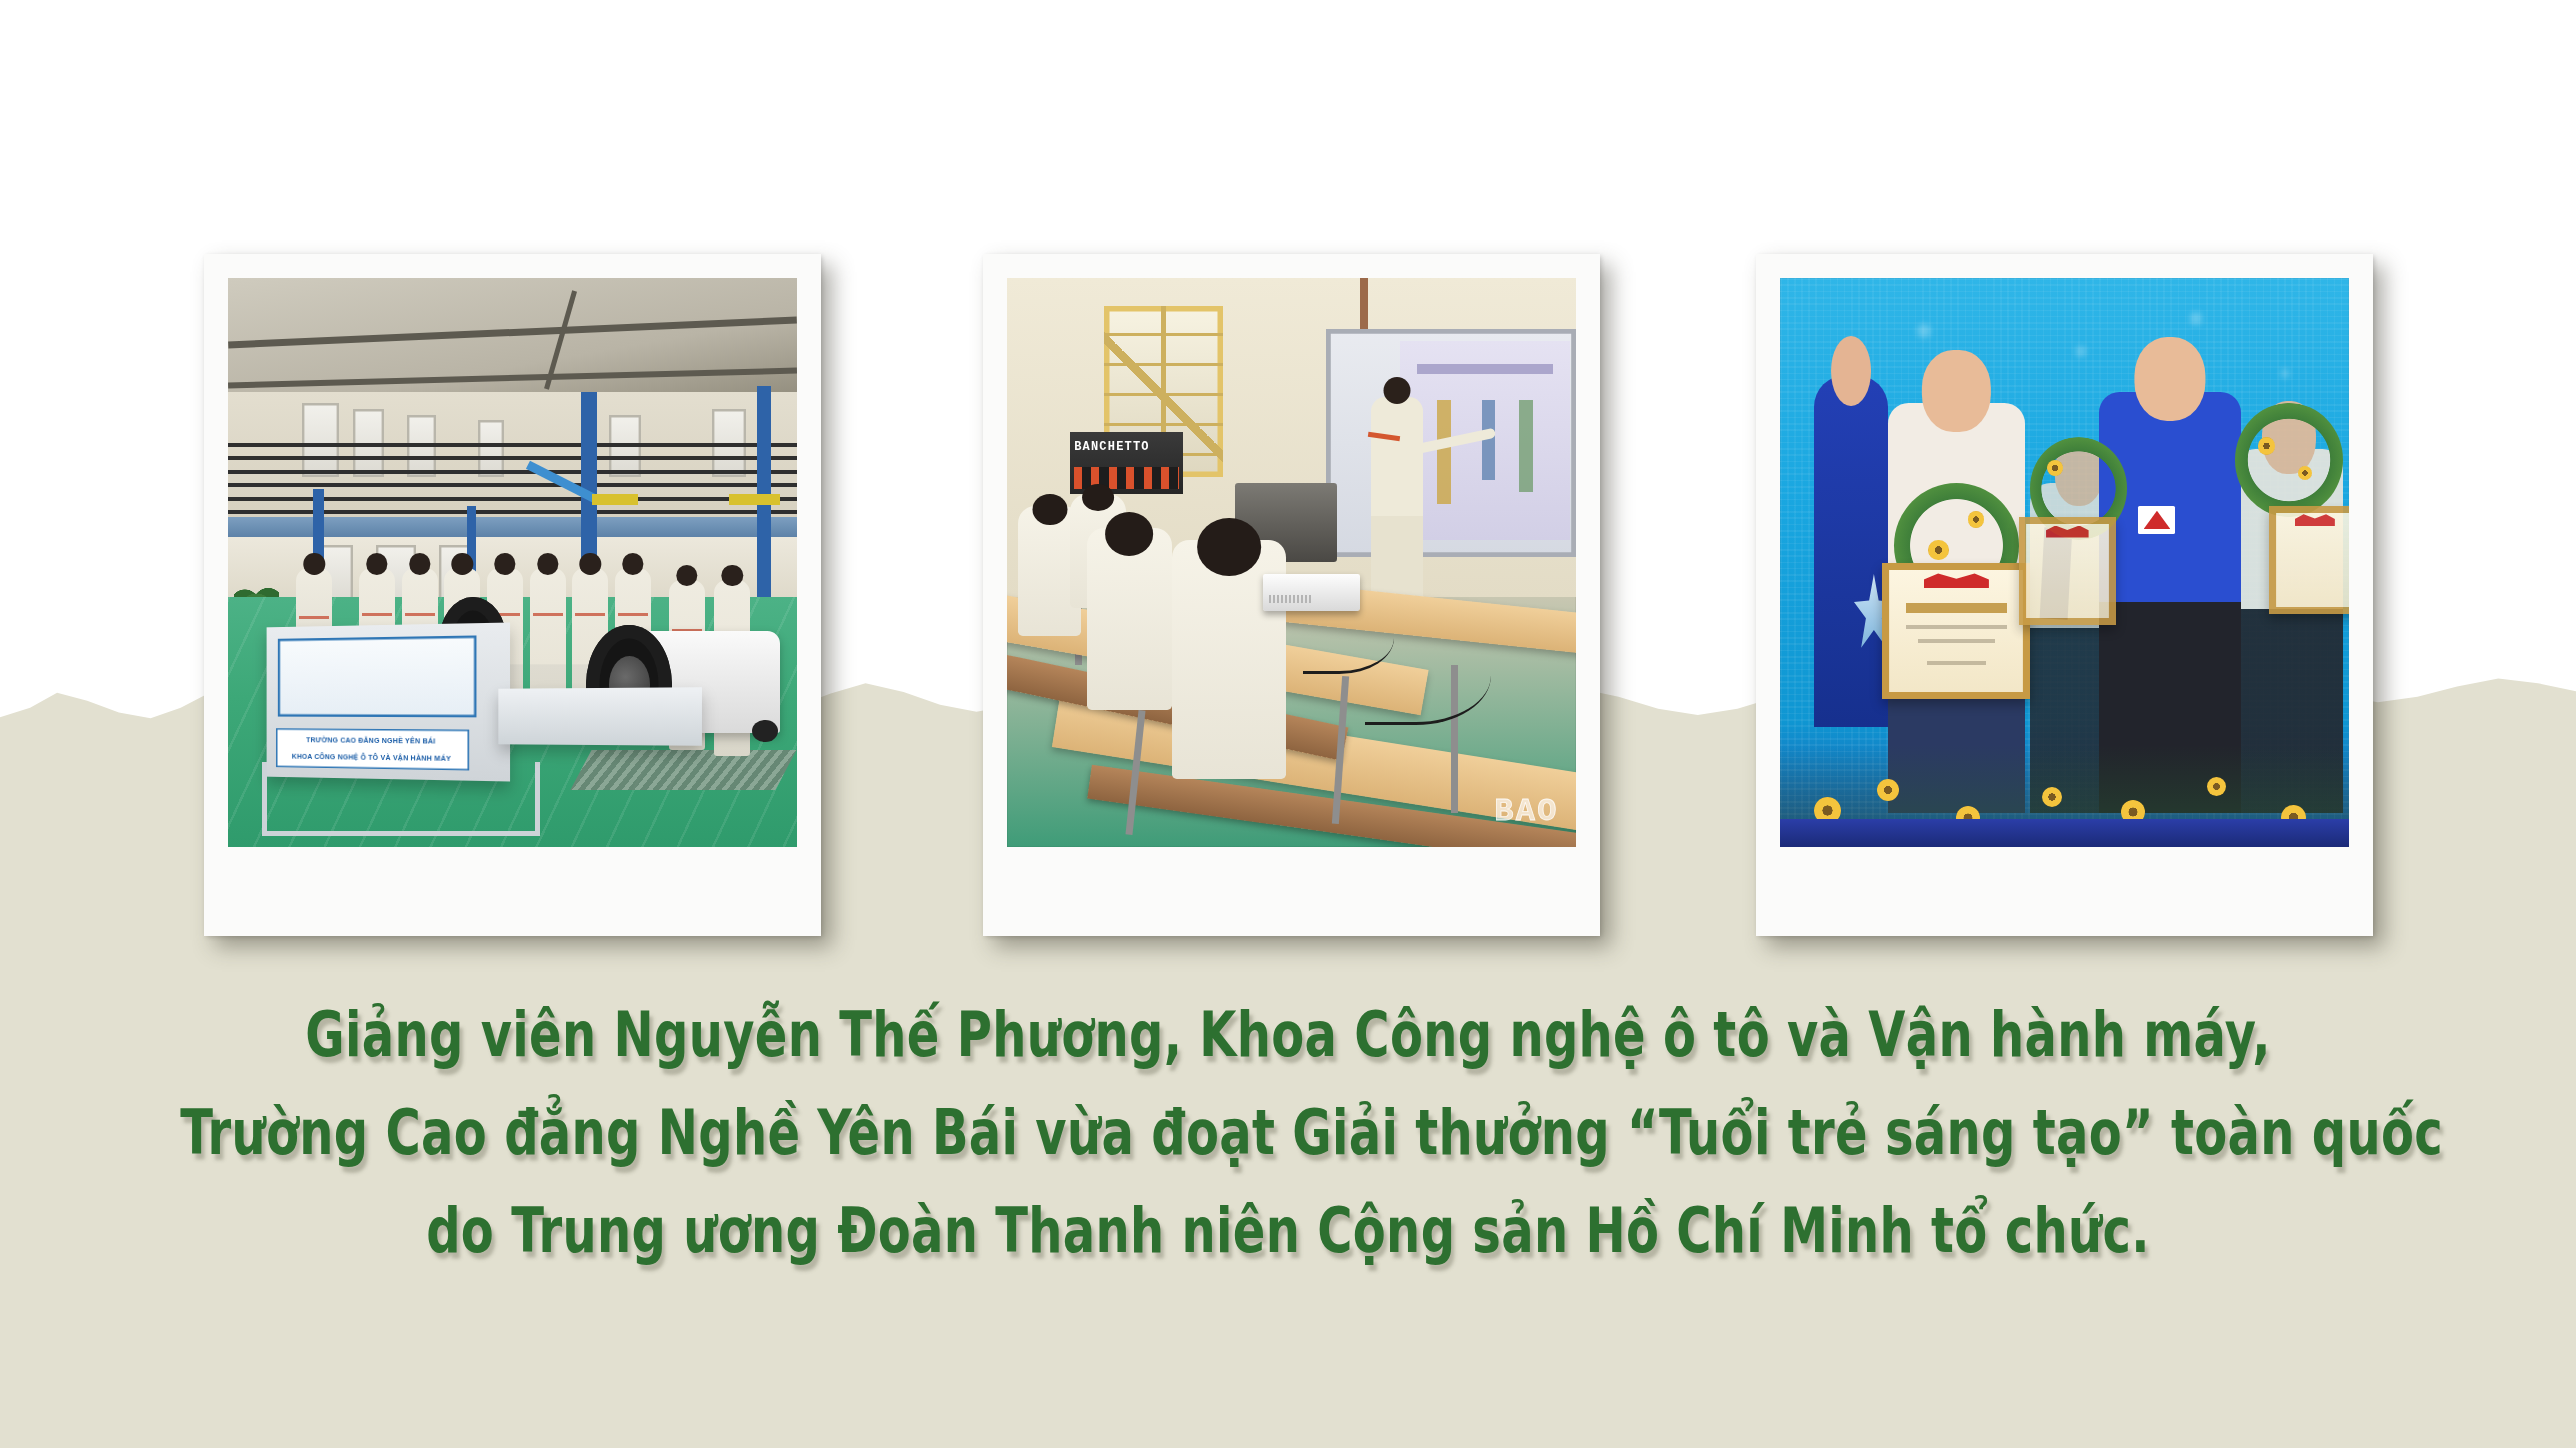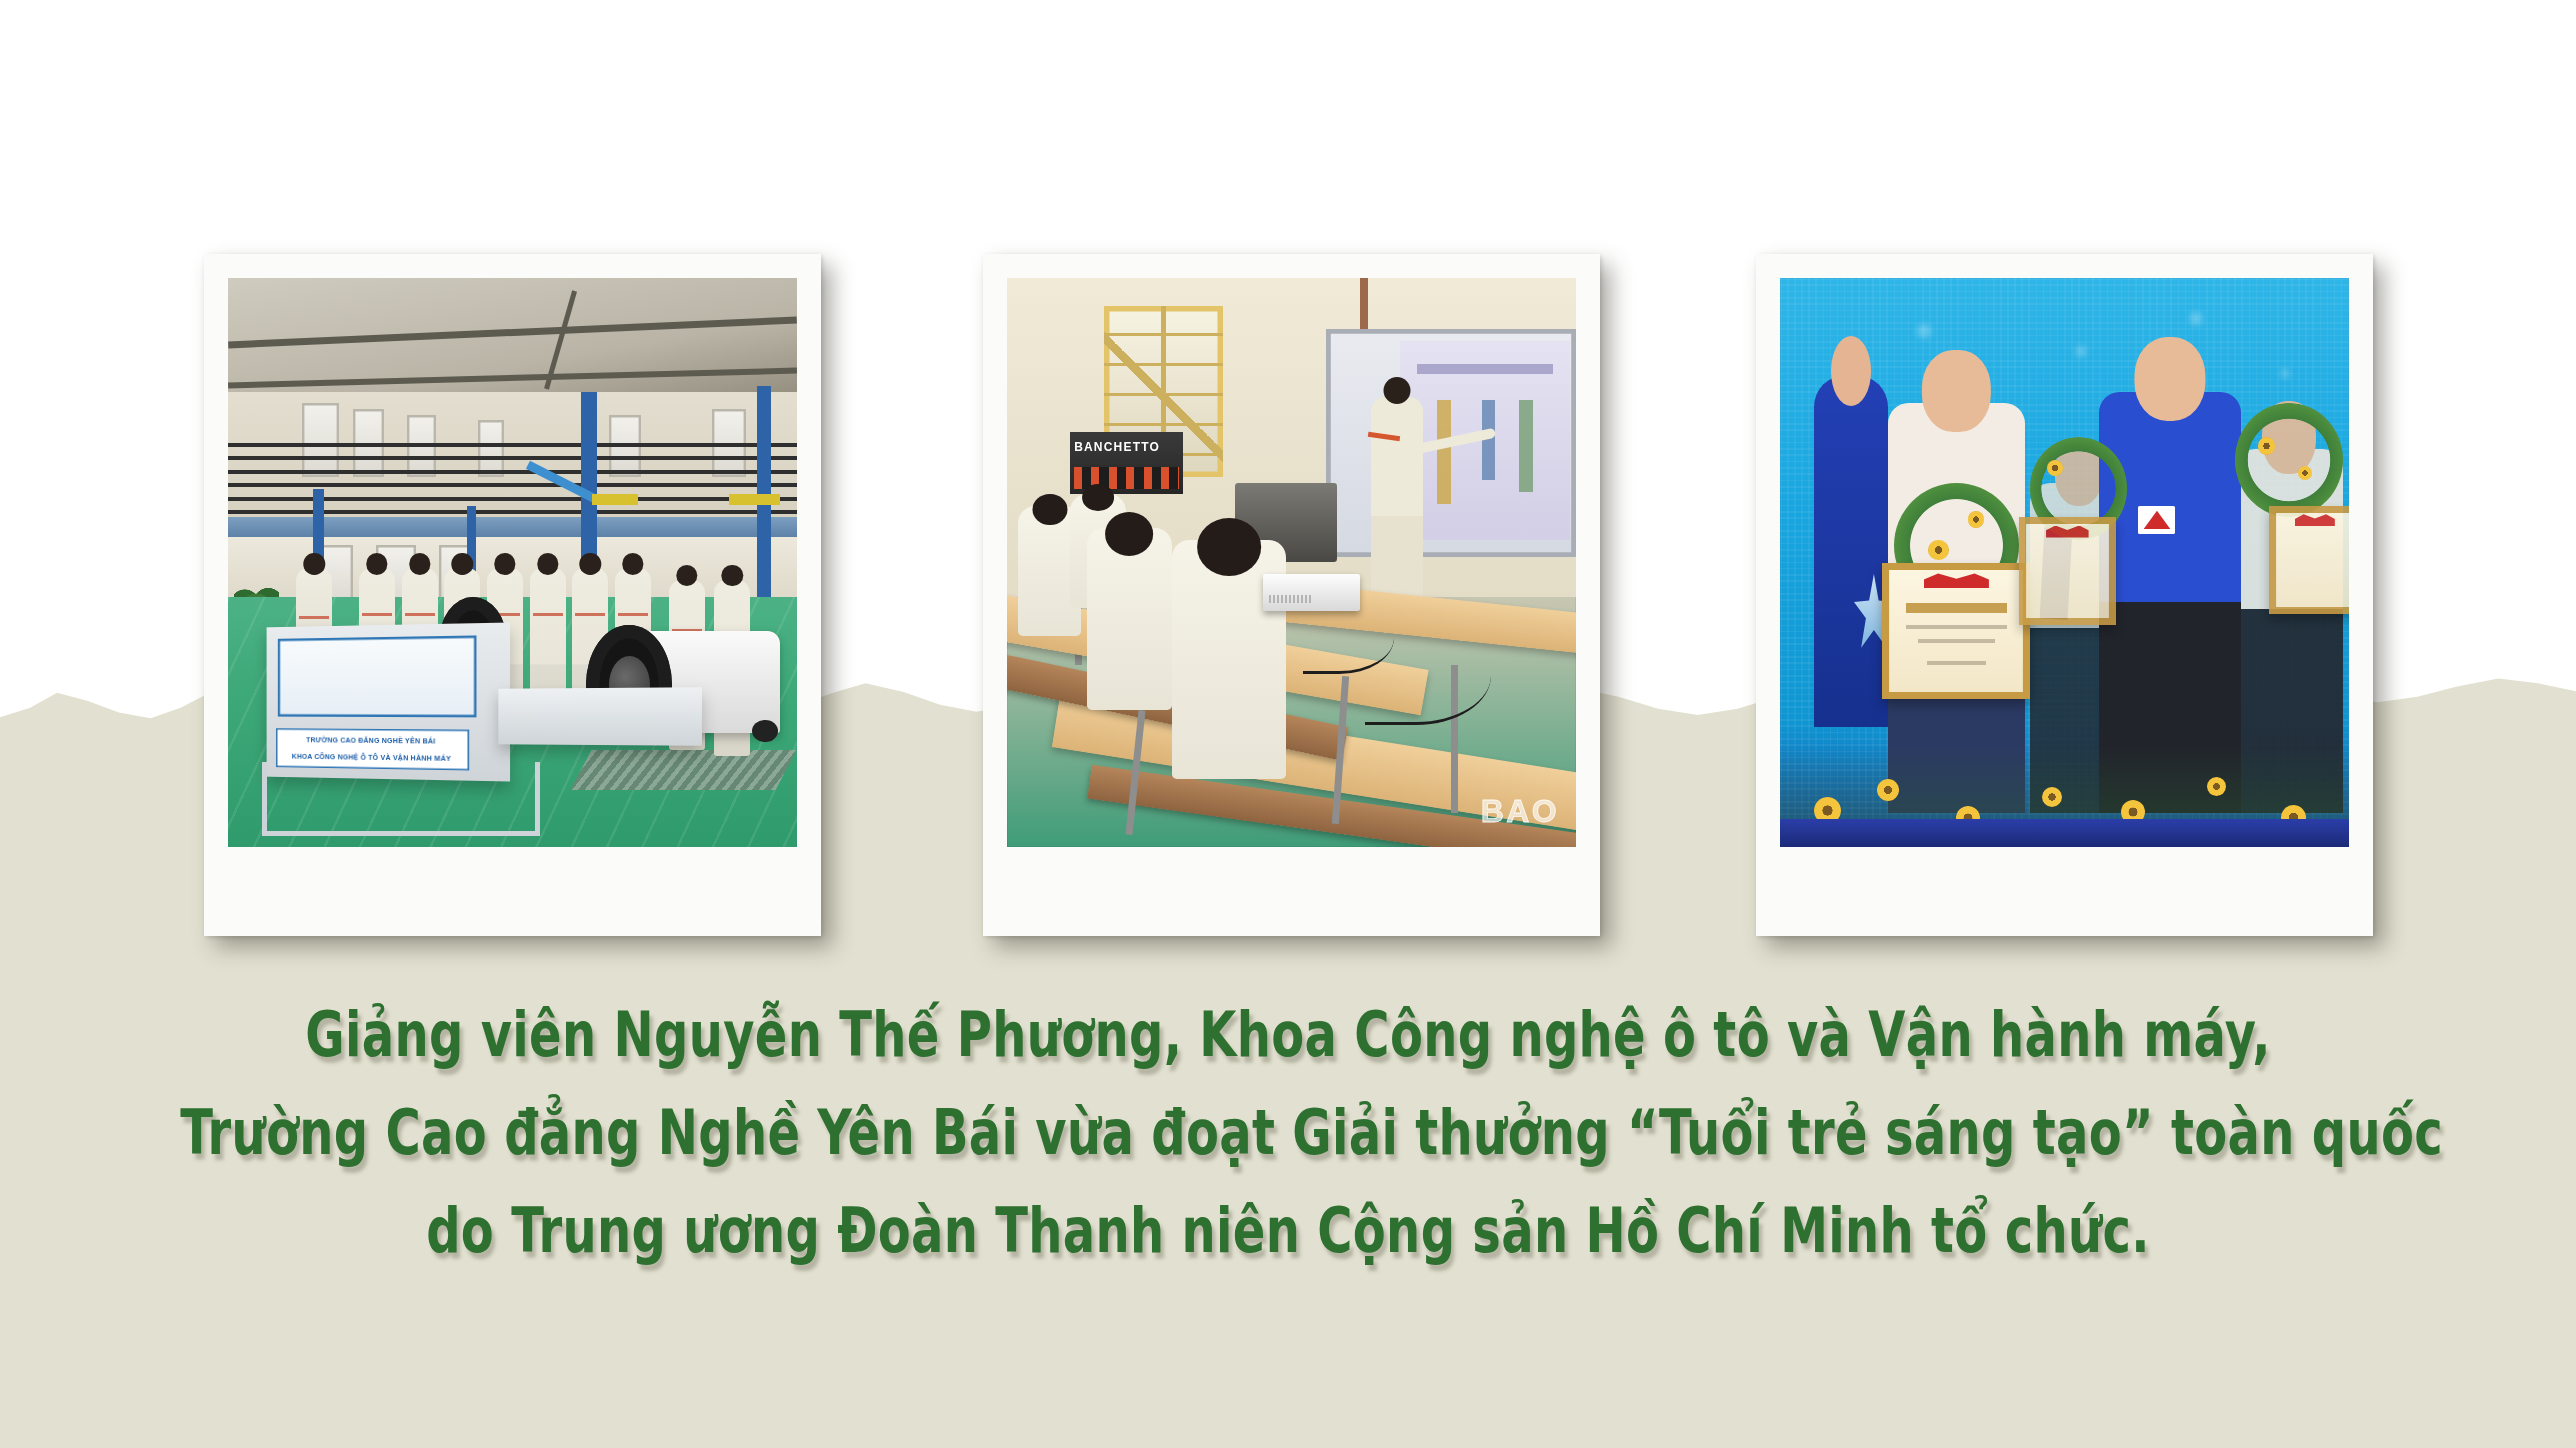--- a/index.html
+++ b/index.html
@@ -84,21 +84,21 @@
      background:linear-gradient(#fafafa,#dadada);border-radius:3.2px 12.7px 3.2px 3.2px;
      box-shadow:0 4.8px 9.5px rgba(0,0,0,.25);}
   .ph1 .cart:after{content:"";position:absolute;left:8%;bottom:-9%;width:18%;height:22%;
      border-radius:50%;background:#222;box-shadow:103px 0 0 #222;}
   .ph1 .plant{position:absolute;left:1%;top:52%;width:8%;height:11%;
      background:radial-gradient(circle at 50% 60%,#3c7a3a 0 40%,rgba(0,0,0,0) 41%),
                 radial-gradient(circle at 24% 48%,#2f6b30 0 30%,rgba(0,0,0,0) 31%),
                 radial-gradient(circle at 76% 46%,#2f6b30 0 30%,rgba(0,0,0,0) 31%);}
 
   
-  .ph2{background:linear-gradient(#efe9d6 0%,#e8e1cc 45%,#cfc9b4 54%,#3f9c78 100%);}
+  .ph2{background:linear-gradient(#efe9d6 0%,#e8e1cc 45%,#cfc9b4 54%,#3f9c78 100%);font-family:Liberation Mono, monospace;}
   .ph2 .wall{position:absolute;left:0;top:0;width:100%;height:56%;
      background:linear-gradient(#f0ead7,#e3dcc6);}
   .ph2 .window{position:absolute;left:17%;top:5%;width:21%;height:30%;
      background:linear-gradient(#f7f3e2,#ded7bf);box-shadow:inset 0 0 0 5.5px #e3c469;}
   .ph2 .window:after{content:"";position:absolute;left:0;top:0;width:100%;height:100%;
      background:
        linear-gradient(to right,rgba(0,0,0,0) 48%,#cdb05e 48%,#cdb05e 52%,rgba(0,0,0,0) 52%),
        repeating-linear-gradient(to bottom,rgba(0,0,0,0) 0 27px,#cdb05e 27px 30px),
        linear-gradient(45deg,rgba(0,0,0,0) 46%,#cdb05e 46%,#cdb05e 50%,rgba(0,0,0,0) 50%);}
   .ph2 .screen{position:absolute;right:0%;top:9%;width:44%;height:40%;

